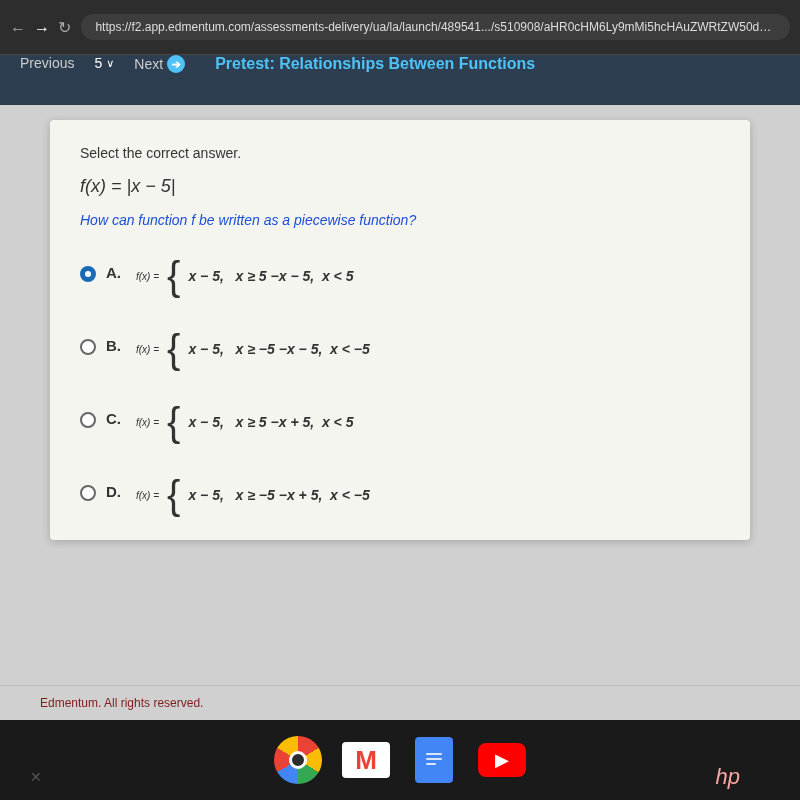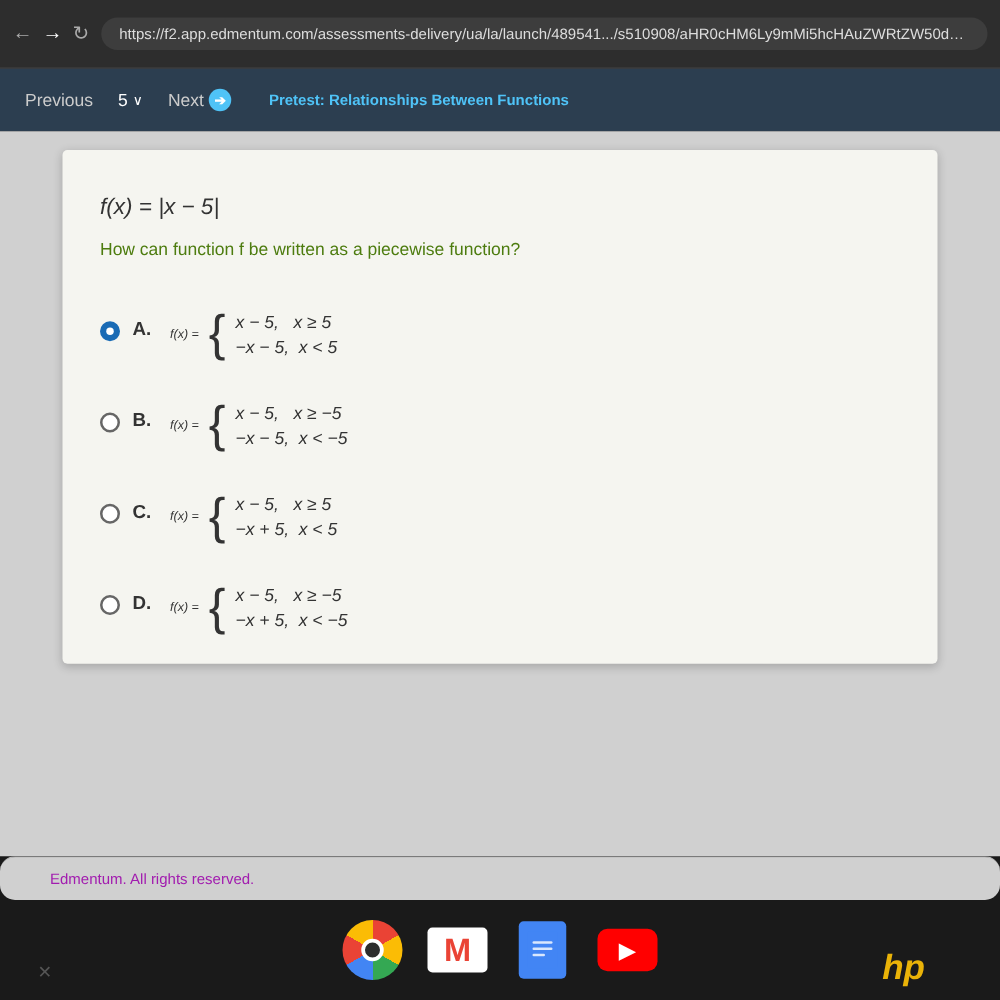--- a/index.html
+++ b/index.html
@@ -42,36 +42,36 @@
       overflow: hidden;
       text-overflow: ellipsis;
       white-space: nowrap;
     }
 
     
     .top-nav {
       height: 50px;
       background: #2c3e50;
       display: flex;
-      align-items: center;
+      align-items: flex-start;
       padding: 0 20px;
       gap: 20px;
     }
     .top-nav-item {
       color: #ccc;
       font-size: 14px;
       cursor: pointer;
       display: flex;
       align-items: center;
       gap: 4px;
     }
     .top-nav-item.active { color: #fff; }
     .top-nav-title {
       color: #4fc3f7;
-      font-size: 12px;
+      font-size: 16px;
       font-weight: 600;
       margin-left: 10px;
     }
     .circle-icon {
       width: 18px;
       height: 18px;
       border-radius: 50%;
       background: #4fc3f7;
       display: inline-flex;
       align-items: center;
@@ -112,22 +112,23 @@
 
     .math-formula {
       font-size: 18px;
       color: #333;
       margin: 10px 0 15px 0;
       font-style: italic;
     }
 
     .question-ask {
       font-size: 14px;
-      color: #4d7c0f;
-      margin-bottom: 32px;
+      color: #1d4ed8;
+      margin-bottom: 20px;
+      font-style: italic;
     }
 
     .options-list {
       list-style: none;
       display: flex;
       flex-direction: column;
       gap: 25px;
     }
 
     .option-item {
@@ -192,38 +193,38 @@
 
     .brace {
       font-size: 40px;
       color: #333;
       line-height: 1;
       font-weight: 100;
     }
 
     .piecewise-cases {
       display: flex;
-      flex-direction: column;
+      flex-direction: row;
       gap: 4px;
+      font-weight: bold;
     }
 
     .case-row {
       font-size: 14px;
       color: #333;
       font-style: italic;
     }
 
     
     .footer {
       background: #d0d0d0;
       padding: 10px 40px;
       border-top: 1px solid #bbb;
       font-size: 12px;
-      color: #a21caf;
-      border-radius: 12px;
+      color: #7f1d1d;
     }
 
     
     .taskbar {
       height: 80px;
       background: #1a1a1a;
       display: flex;
       align-items: center;
       justify-content: center;
       gap: 20px;
@@ -275,23 +276,23 @@
       align-items: center;
       justify-content: center;
       color: #fff;
       font-size: 18px;
     }
 
     .hp-logo {
       position: absolute;
       right: 60px;
       bottom: 10px;
-      color: #eab308;
-      font-size: 28px;
-      font-weight: bold;
+      color: #fca5a5;
+      font-size: 22px;
+      font-weight: normal;
       font-style: italic;
     }
 
     
     .cursor-area {
       position: absolute;
       left: 30px;
       bottom: 15px;
       color: #555;
       font-size: 14px;
@@ -320,20 +321,21 @@
   <span class="top-nav-item">
     <span>Next</span>
     <span class="circle-icon">➔</span>
   </span>
   <span class="top-nav-title">Pretest: Relationships Between Functions</span>
 </div>
 
 <div class="main-content">
   <div class="question-card">
 
+    <div class="instruction">Select the correct answer.</div>
     <div class="math-formula math-italic">f(x) = |x − 5|</div>
     <div class="question-ask">How can function f be written as a piecewise function?</div>
 
     <ul class="options-list">
 
       <li class="option-item">
         <div class="radio-btn selected"></div>
         <span class="option-label">A.</span>
         <div class="option-content">
           <div class="piecewise-container">

